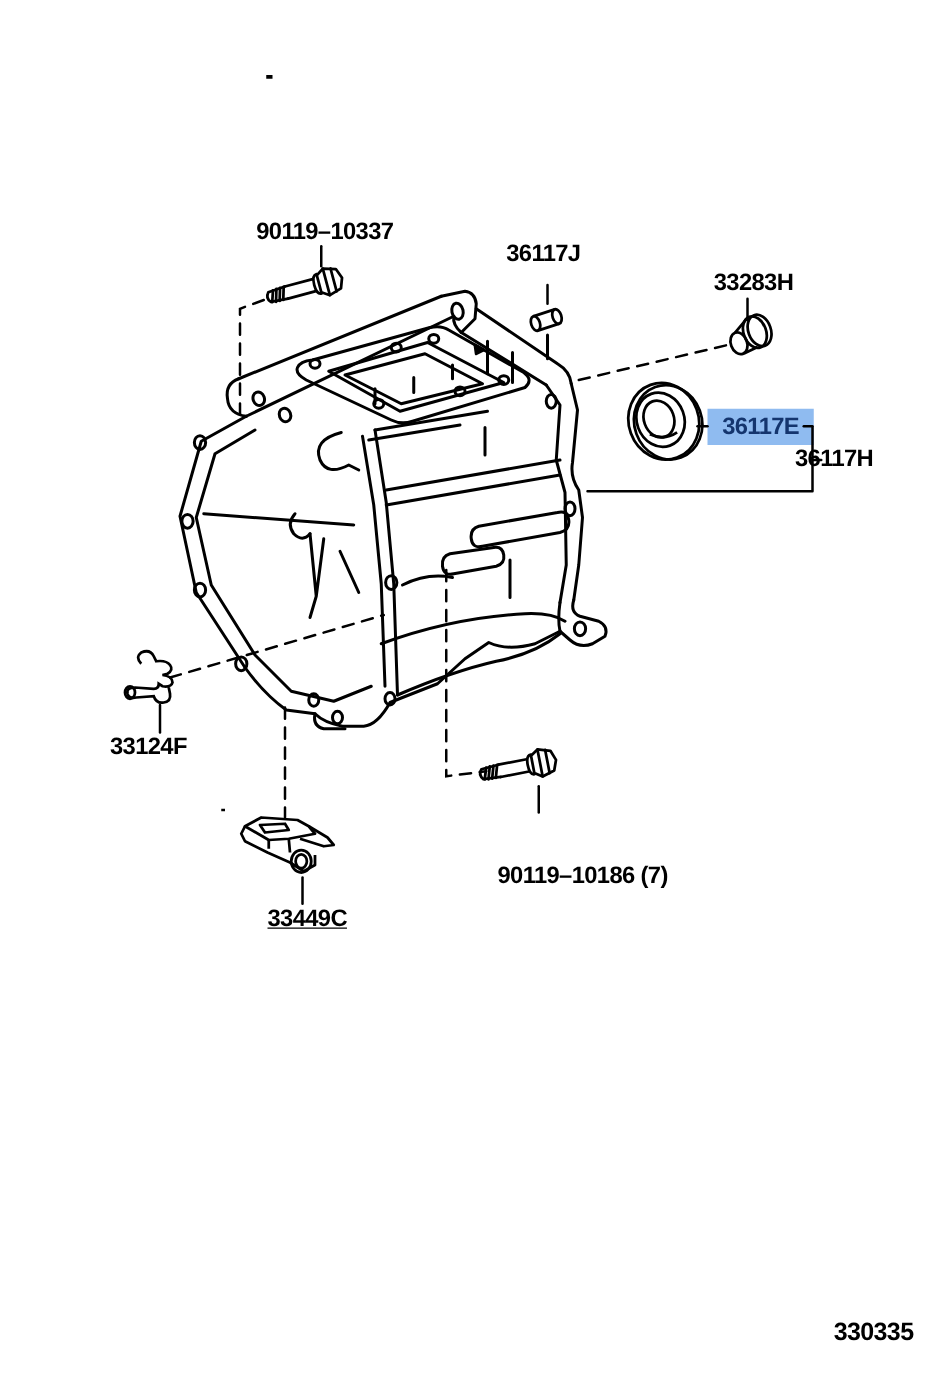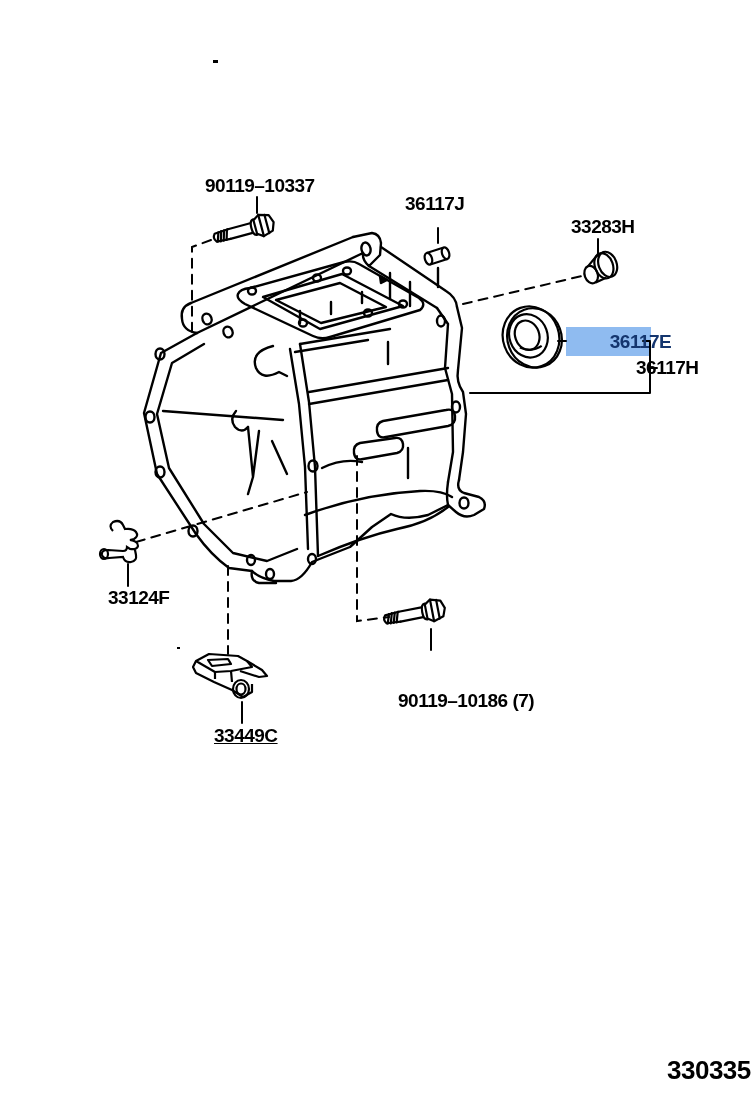--- a/index.html
+++ b/index.html
@@ -4,23 +4,23 @@
 <style>
   html,body{margin:0;padding:0;background:#fff;}
   .canvas{position:relative;width:756px;height:1108px;background:#fff;overflow:hidden;
           font-family:"Liberation Sans",sans-serif;}
   .layer-svg{position:absolute;left:0;top:0;z-index:1;}
   .plabel{position:absolute;z-index:2;font-weight:700;font-size:19px;line-height:1;
           letter-spacing:-0.5px;color:#000;white-space:nowrap;}
   .hl-box{position:absolute;left:566px;top:327px;width:85px;height:29px;z-index:0;}
   .hl-label{position:absolute;left:566px;top:327px;width:85px;height:29px;z-index:2;
             display:flex;align-items:center;justify-content:center;
-            font-weight:700;font-size:19px;letter-spacing:-0.5px;white-space:nowrap;padding-left:32px;}
+            font-weight:700;font-size:19px;letter-spacing:-0.5px;white-space:nowrap;}
   .fig-code{position:absolute;left:667px;top:1055px;z-index:2;font-weight:700;
-            font-size:26px;letter-spacing:-0.5px;color:#000;white-space:nowrap;}
+            font-size:20px;letter-spacing:-0.5px;color:#000;white-space:nowrap;}
   .speck{position:absolute;background:#000;z-index:1;}
 </style>
 </head>
 <body>
 
 <div class="canvas">
 
   <div class="hl-box" style="background: rgb(143, 187, 240);"></div>
 
   <svg class="layer-svg" width="756" height="1108" viewBox="0 0 756 1108">
@@ -178,20 +178,20 @@
   <div class="plabel" style="left:205px;top:176px;">90119–10337</div>
 
   <div class="plabel" style="left:405px;top:194px;">36117J</div>
 
   <div class="plabel" style="left:571px;top:217px;text-align:right;">33283H</div>
 
   <div class="hl-label" style="color: rgb(20, 53, 110);">36117E</div>
 
   <div class="plabel" style="left:636px;top:358px;">36117H</div>
 
-  <div class="plabel" style="left:108px;top:588px;">33124F</div>
+  <div class="plabel" style="left:88px;top:588px;">33124F</div>
 
   <div class="plabel" style="left:398px;top:651px;margin-top:40px;">90119–10186 (7)</div>
 
   <div class="plabel" style="left:214px;top:726px;text-decoration:underline;">33449C</div>
 
   <div class="fig-code">330335</div>
 </div>
 
 </body></html>

